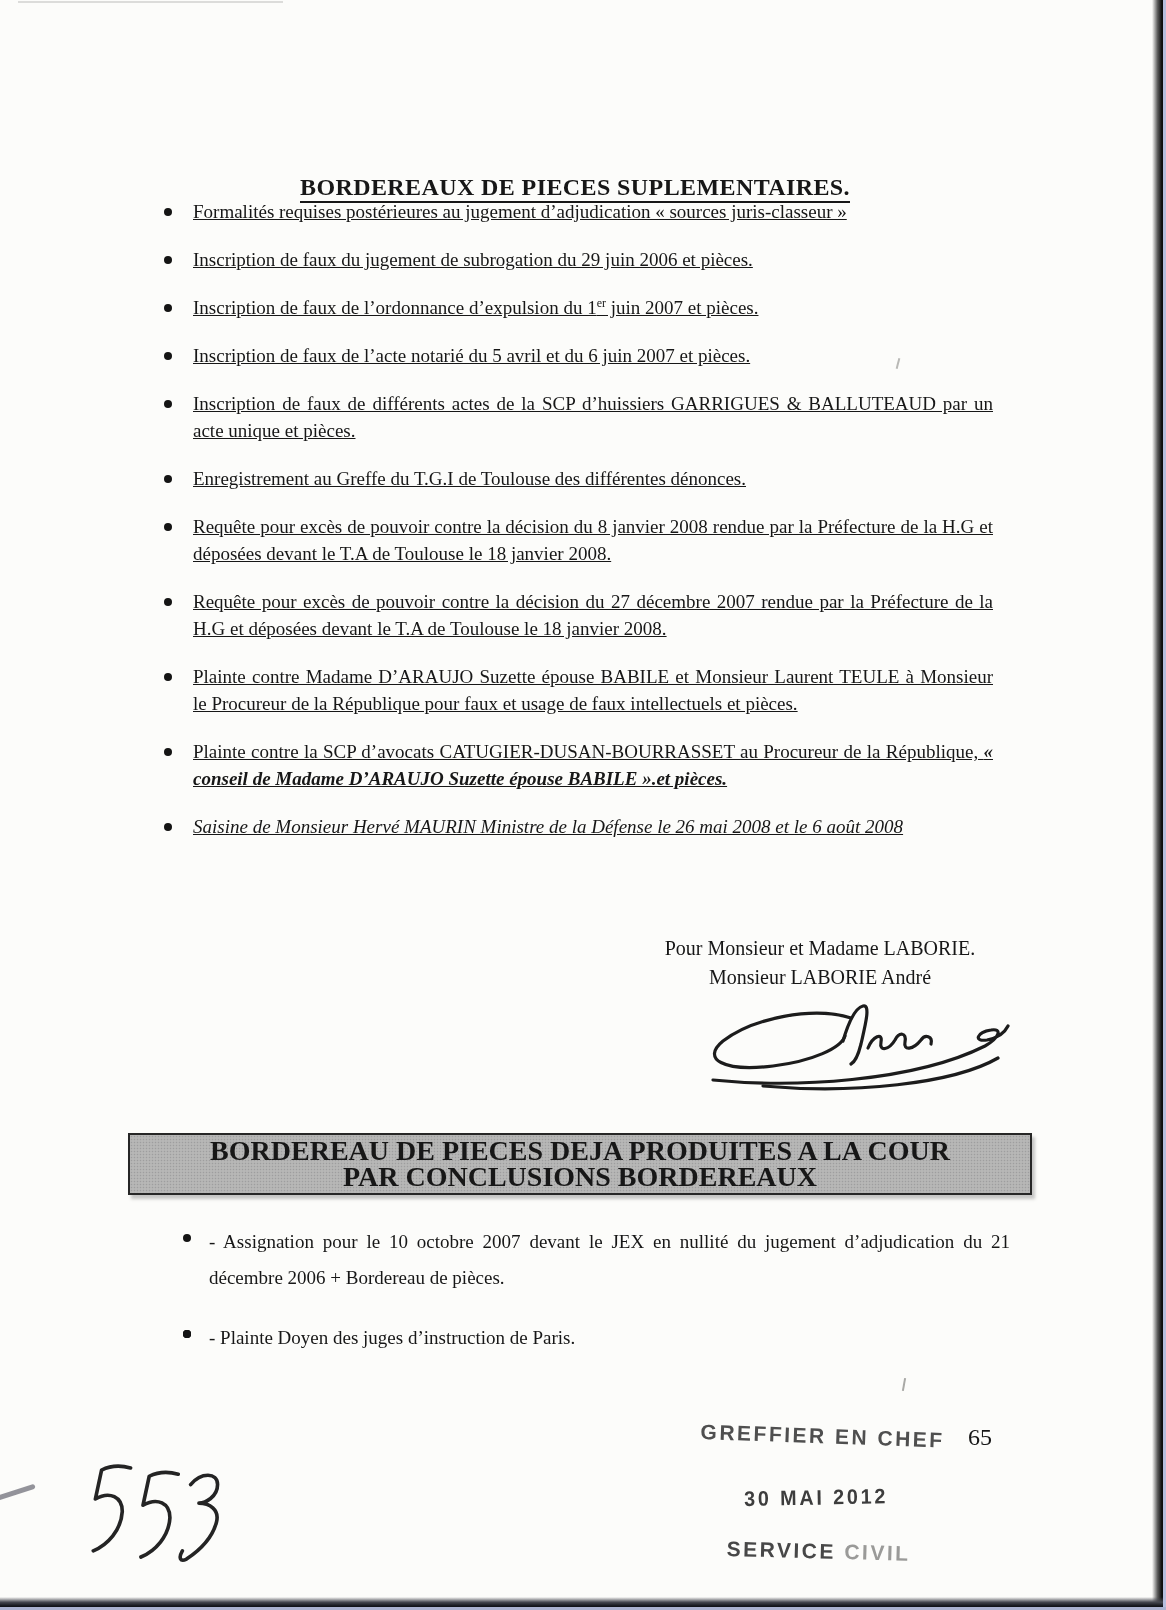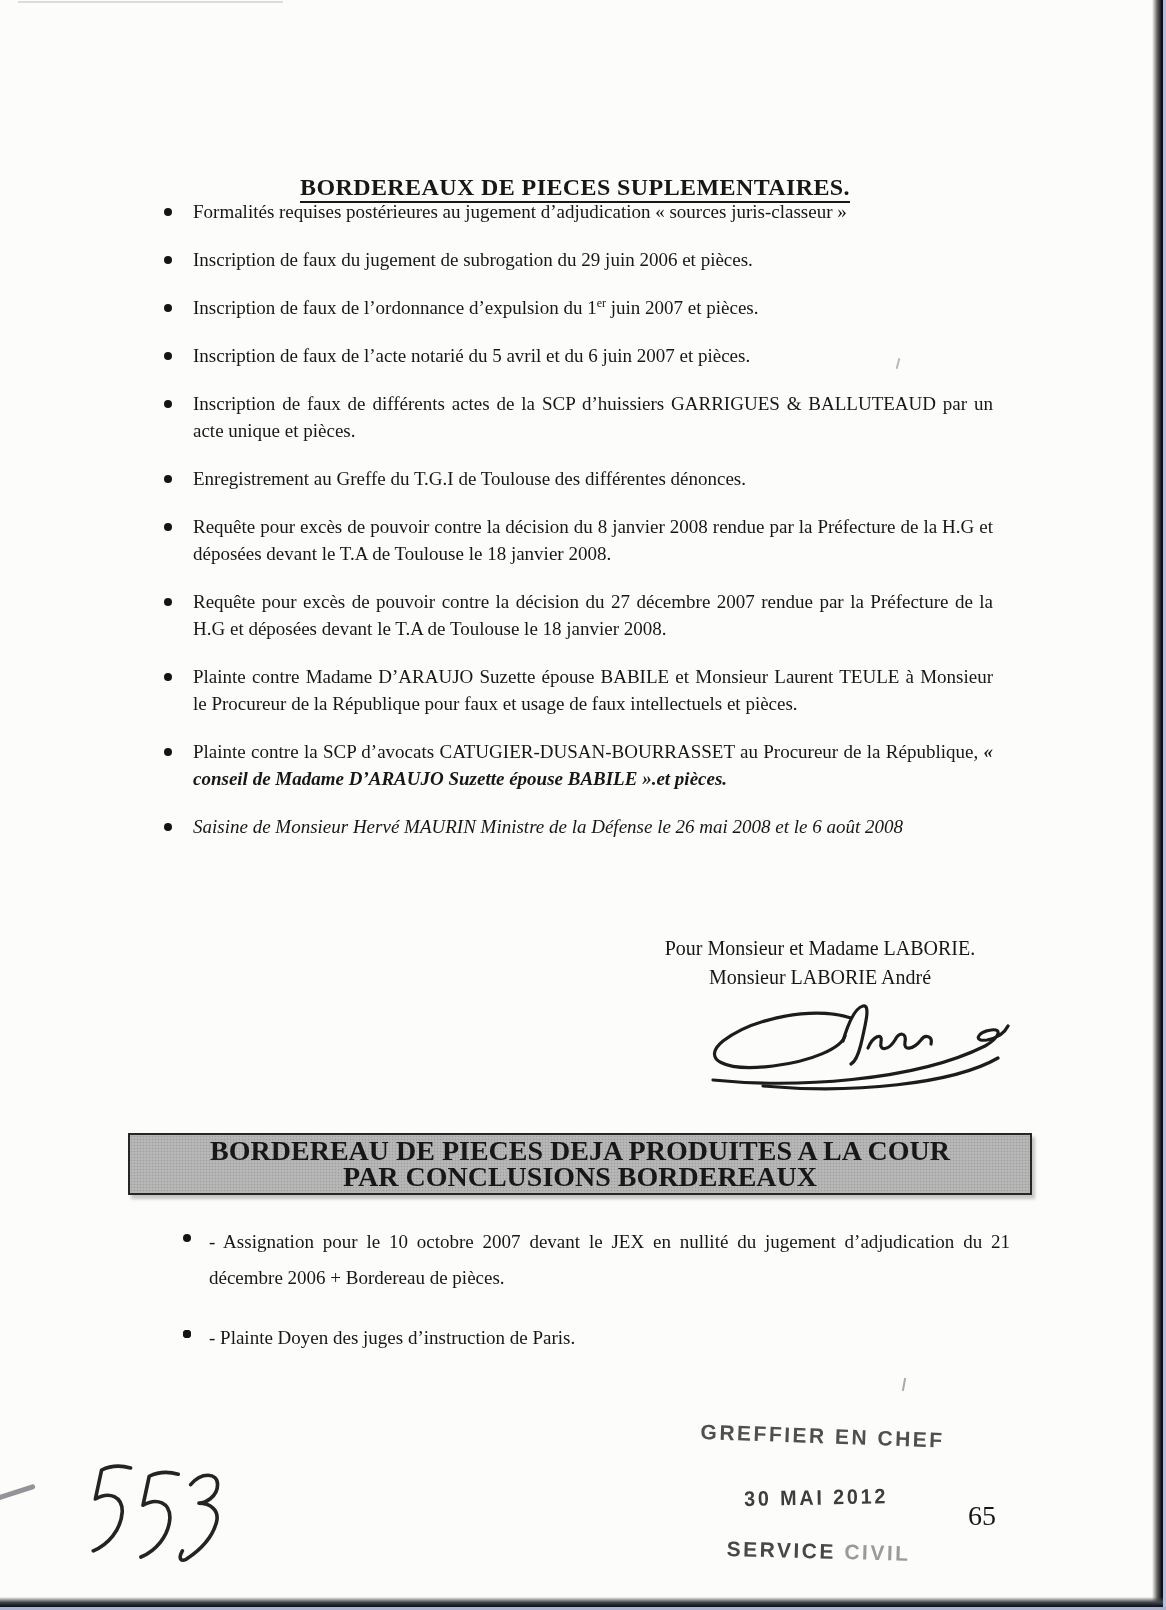--- a/index.html
+++ b/index.html
@@ -50,21 +50,21 @@
   
   .doc-title {
     position: absolute; top: 151px; left: 0; width: 1150px;
     text-align: center; font-size: 24px; font-weight: bold; letter-spacing: .4px; margin-top: 23px;
   }
   .doc-title .u { border-bottom: 2px solid #171717; padding-bottom: 1px; }
   
   .list1 { position: absolute; top: 198px; left: 163px; width: 830px; }
   .list1 .li {
     position: relative; padding-left: 30px; margin-bottom: 21px;
-    font-size: 19px; line-height: 27px; text-align: justify;
+    font-size: 19px; line-height: 27px; text-align: justify; text-decoration: underline;
   }
   .list2 { position: absolute; top: 1224px; left: 182px; width: 828px; }
   .list2 .li {
     position: relative; padding-left: 27px; margin-bottom: 24px;
     font-size: 19px; line-height: 36px; text-align: justify;
   }
   .dot {
     position: absolute; left: 1px; top: 10px; width: 8px; height: 8px;
     border-radius: 50%; background: #141414;
   }
@@ -106,21 +106,21 @@
   .stamp-date {
     left: 744px; top: 1487px; font-size: 21px; letter-spacing: 3px;
     color: #3d3d3d; transform: scaleX(.94) rotate(-1deg); transform-origin: left top;
   }
   .stamp-service {
     left: 727px; top: 1537px; font-size: 21px; letter-spacing: 2.5px;
     color: #474747; transform: rotate(1.5deg); transform-origin: left top;
   }
   .stamp-service .fade { color: #9a9a98; }
   
-  .page-num { position: absolute; left: 968px; top: 1500px; font-size: 28px; }
+  .page-num { position: absolute; left: 968px; top: 1424px; font-size: 24px; }
   .hand-553 { position: absolute; left: 85px; top: 1455px; }
   .hand-553 path { stroke-width: 3.5; stroke: #242424; }
 </style>
 </head>
 <body>
 
 <div class="doc-title">
   <span class="u">BORDEREAUX DE PIECES SUPLEMENTAIRES.</span>
 </div>
 

